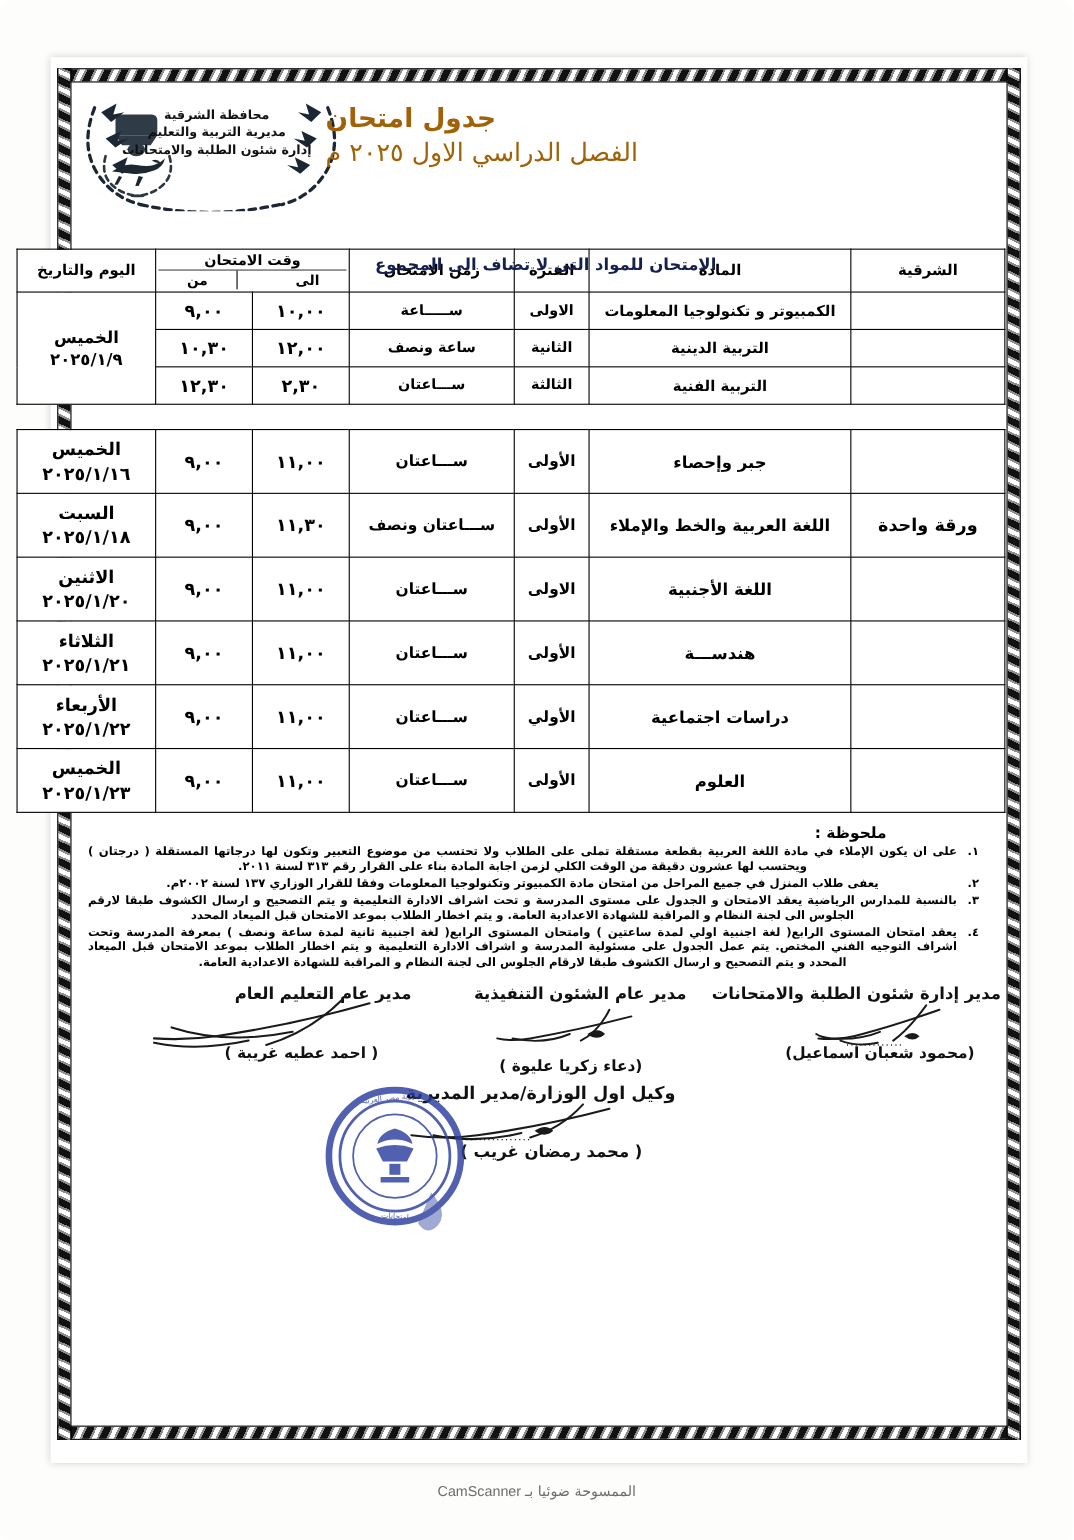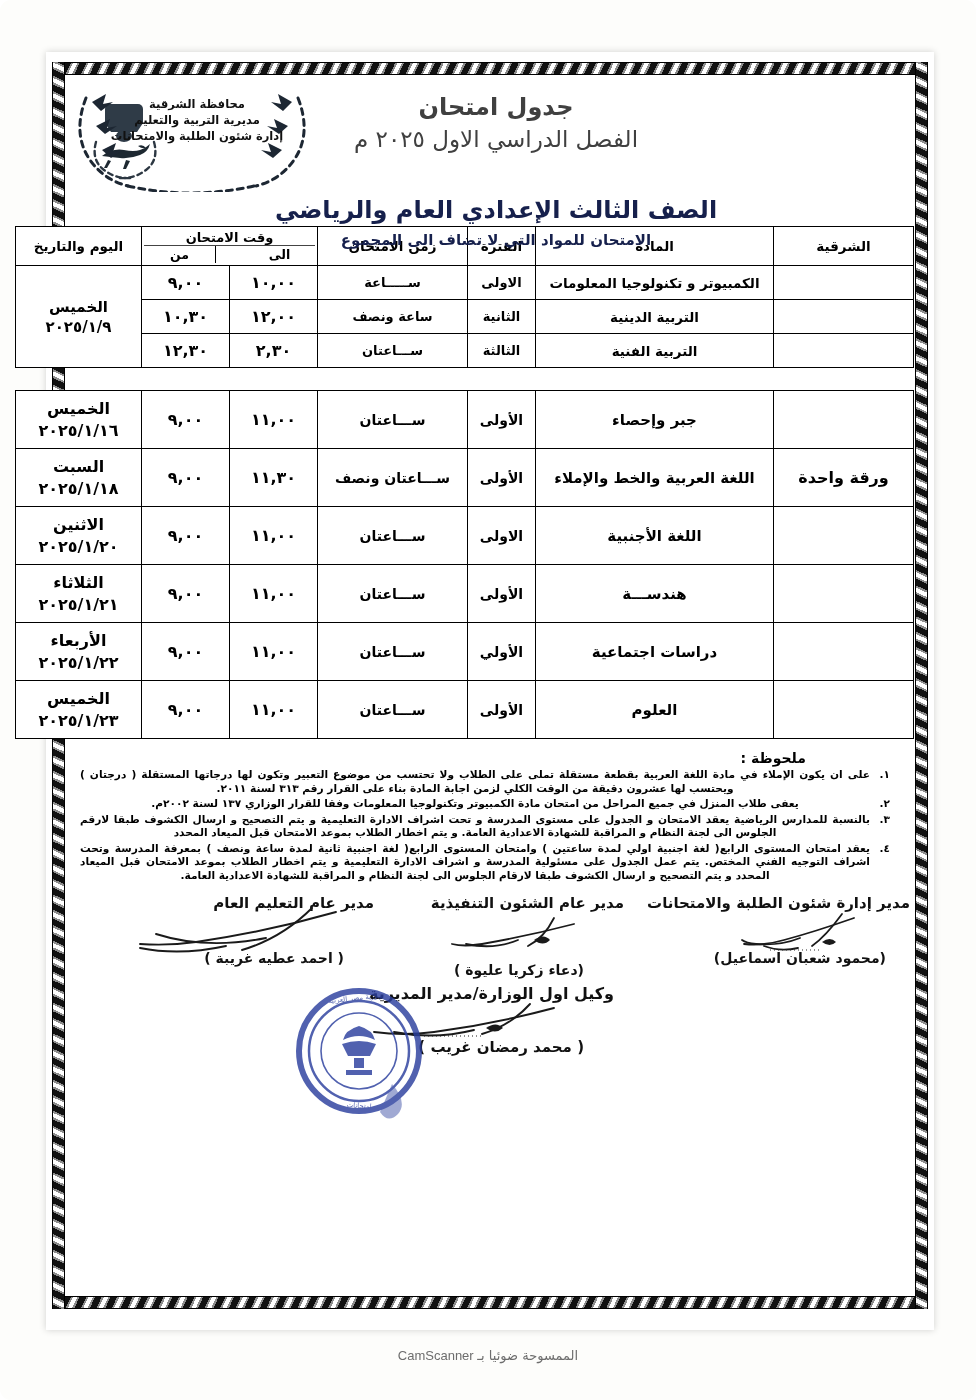--- a/index.html
+++ b/index.html
@@ -76,21 +76,21 @@
     text-align:center; color:#111;
     font-family:"DejaVu Sans", sans-serif;
   }
   .ministry-lines div {
     font-size:11.5px; font-weight:bold; line-height:16px;
     letter-spacing:0px; white-space:nowrap;
   }
 
   #title-block{
     position:absolute; left:230px; top:16px; width:400px;
-    text-align:center; color:#404040;
+    text-align:left; color:#a16207;
   }
   .t-main1{ font-size:24px; font-weight:bold; line-height:30px; }
   .t-main2{ font-size:23px; font-weight:normal; line-height:34px; }
 
   #grade-line{
     position:absolute; left:120px; top:120px; width:620px;
     text-align:center;
     font-size:24px; font-weight:bold; color:#16204c;
   }
   #subtitle-line{
@@ -263,21 +263,20 @@
           <div>مديرية التربية والتعليم</div>
           <div>إدارة شئون الطلبة والامتحانات</div>
         </div>
       </div>
 
       <div id="title-block">
         <div class="t-main1">جدول امتحان</div>
         <div class="t-main2">الفصل الدراسي الاول ٢٠٢٥ م</div>
       </div>
 
-      <div id="grade-line">الصف الثالث الإعدادي العام والرياضي</div>
       <div id="subtitle-line">الامتحان للمواد التي لا تضاف الى المجموع</div>
     </div>
 
     <table class="sched" id="table1">
       <colgroup>
         <col class="c-notes">
           <col class="c-subject">
           <col class="c-period">
         <col class="c-dur">
           <col class="c-to">

